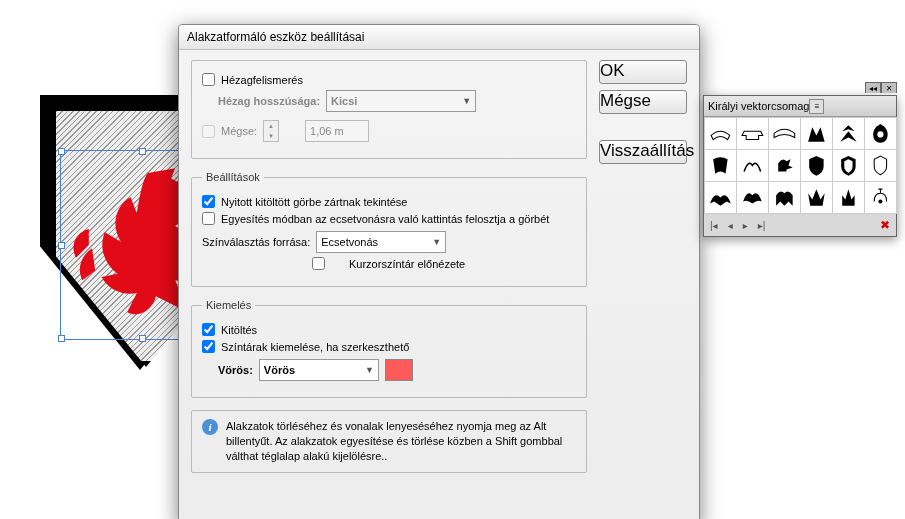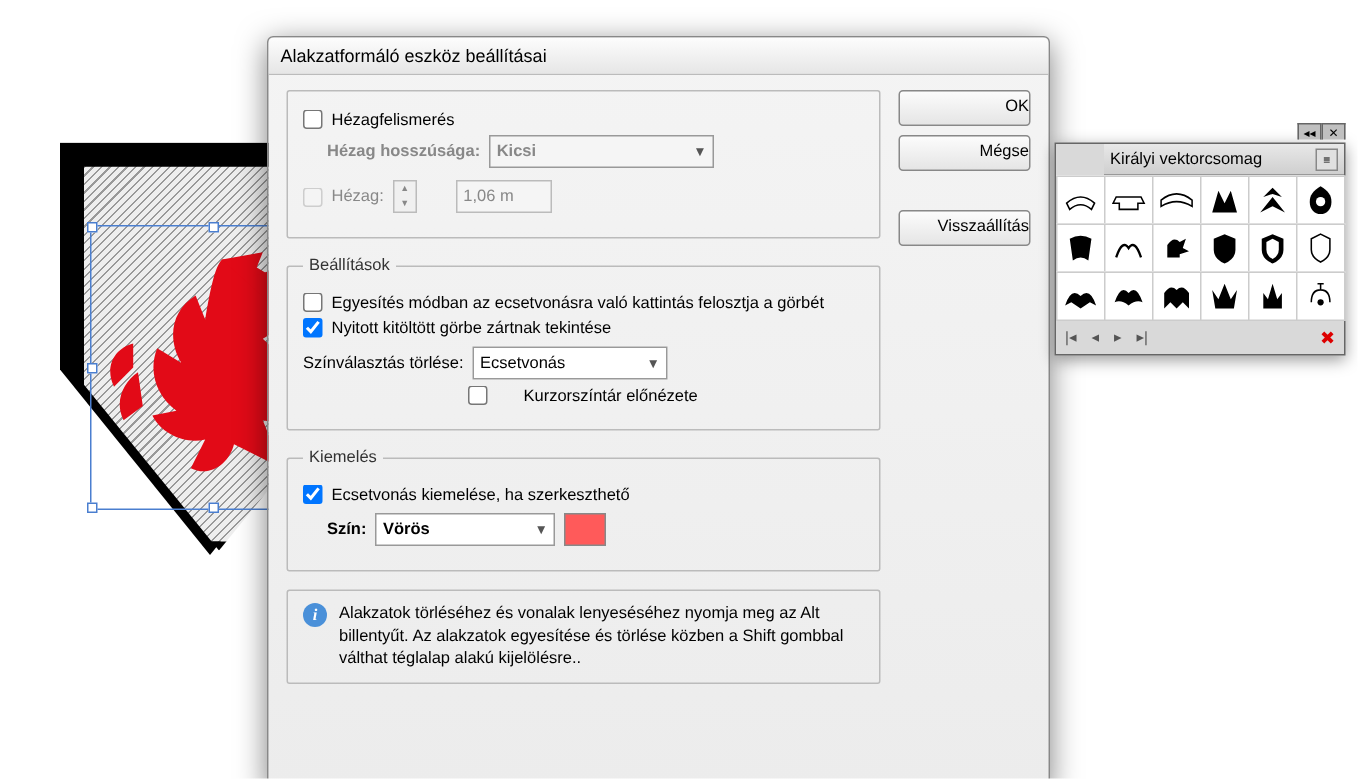--- a/index.html
+++ b/index.html
@@ -82,24 +82,24 @@
     padding: 10px 12px;
     gap: 12px;
   }
   .left-col { flex: 1; }
   .right-col { width: 88px; display:flex; flex-direction:column; gap:6px; }
   .btn {
     height: 22px;
     background: linear-gradient(#fcfcfc,#e5e5e5);
     border: 1px solid #888;
     border-radius: 3px;
-    font-size:11px;
+    font-size:17px;
     cursor:pointer;
     line-height:20px;
-    text-align:right;
+    text-align:left;
   }
   fieldset {
     border: 1px solid #bbb;
     border-radius: 2px;
     margin: 0 0 12px 0;
     padding: 8px 10px 12px 10px;
   }
   legend { padding: 0 4px; color:#333; }
   .row { display:flex; align-items:center; gap:6px; margin:4px 0; }
   .row.indent { padding-left:16px;font-weight:bold; }
@@ -146,22 +146,22 @@
   }
   .panel-tabrow {
     position:absolute; right:8px; top:82px; z-index:21;
     display:flex; gap:-1px;
   }
   .panel-tabrow .mini {
     width:14px;height:10px;background:#c0c0c0;border:1px solid #666;border-bottom:none;
     font-size:8px;display:flex;align-items:center;justify-content:center;
   }
   .panel-head {
-    height:20px;display:flex;align-items:center;justify-content:space-between;
-    padding:0 4px;background:linear-gradient(#e8e8e8,#cfcfcf);border-bottom:1px solid #999;margin-left:32px;
+    height:20px;display:flex;align-items:center;
+    padding:0 4px;background:linear-gradient(#e8e8e8,#cfcfcf);border-bottom:1px solid #999;
   }
   .panel-head .t { display:flex;align-items:center;gap:4px; }
   .panel-head .x {
     width:13px;height:13px;font-size:8px;border:1px solid #888;background:#e0e0e0;
     display:flex;justify-content:center;align-items:center;
   }
   .grid {
     display:grid;grid-template-columns:repeat(6,1fr);background:#fff;
     border-bottom:1px solid #999;
   }
@@ -214,60 +214,64 @@
         </div>
         <div class="row indent">
           <label style="color:#888">Hézag hosszúsága:</label>
           <div class="combo" style="width:140px;color:#888;background:#f5f5f5;">
             <span>Kicsi</span>
             <span class="arrow">▼</span>
           </div>
         </div>
         <div class="row" style="margin-top:8px;">
           <input type="checkbox" disabled="" style="">
-          <label style="color:#888">Hézag:</label>
+          <label style="color:#888">Mégse:</label>
           <div class="spin">
               <div>▲</div>
               <div>▼</div>
             </div>
           <div class="numbox">1,06 m</div>
         </div>
       </fieldset>
 
       <fieldset>
         <legend>Beállítások</legend>
         <div class="row">
+          <input type="checkbox" checked="" style="">
+          <label>Nyitott kitöltött görbe zártnak tekintése</label>
+        </div>
+        <div class="row">
           <input type="checkbox" style="">
           <label>Egyesítés módban az ecsetvonásra való kattintás felosztja a görbét</label>
         </div>
-        <div class="row">
-          <input type="checkbox" checked="" style="">
-          <label>Nyitott kitöltött görbe zártnak tekintése</label>
-        </div>
         <div class="row" style="margin-top:6px;">
-          <label>Színválasztás törlése:</label>
+          <label>Színválasztás forrása:</label>
           <div class="combo" style="width:120px">
             <span>Ecsetvonás</span>
             <span class="arrow">▼</span>
           </div>
         </div>
         <div class="row" style="padding-left:110px;margin-top:4px;gap:24px;">
           <input type="checkbox" style="">
           <label>Kurzorszíntár előnézete</label>
         </div>
       </fieldset>
 
       <fieldset>
         <legend>Kiemelés</legend>
         <div class="row">
           <input type="checkbox" checked="" style="">
-          <label>Ecsetvonás kiemelése, ha szerkeszthető</label>
+          <label>Kitöltés</label>
+        </div>
+        <div class="row">
+          <input type="checkbox" checked="" style="">
+          <label>Színtárak kiemelése, ha szerkeszthető</label>
         </div>
         <div class="row indent" style="margin-top:6px;">
-          <label>Szín:</label>
+          <label>Vörös:</label>
           <div class="combo" style="width:110px">
             <span>Vörös</span>
             <span class="arrow">▼</span>
           </div>
           <span class="swatch" id="hl-swatch" style="background: rgb(255, 90, 90);"></span>
         </div>
       </fieldset>
 
       <div class="info-box">
         <div class="info-icon">i</div>

